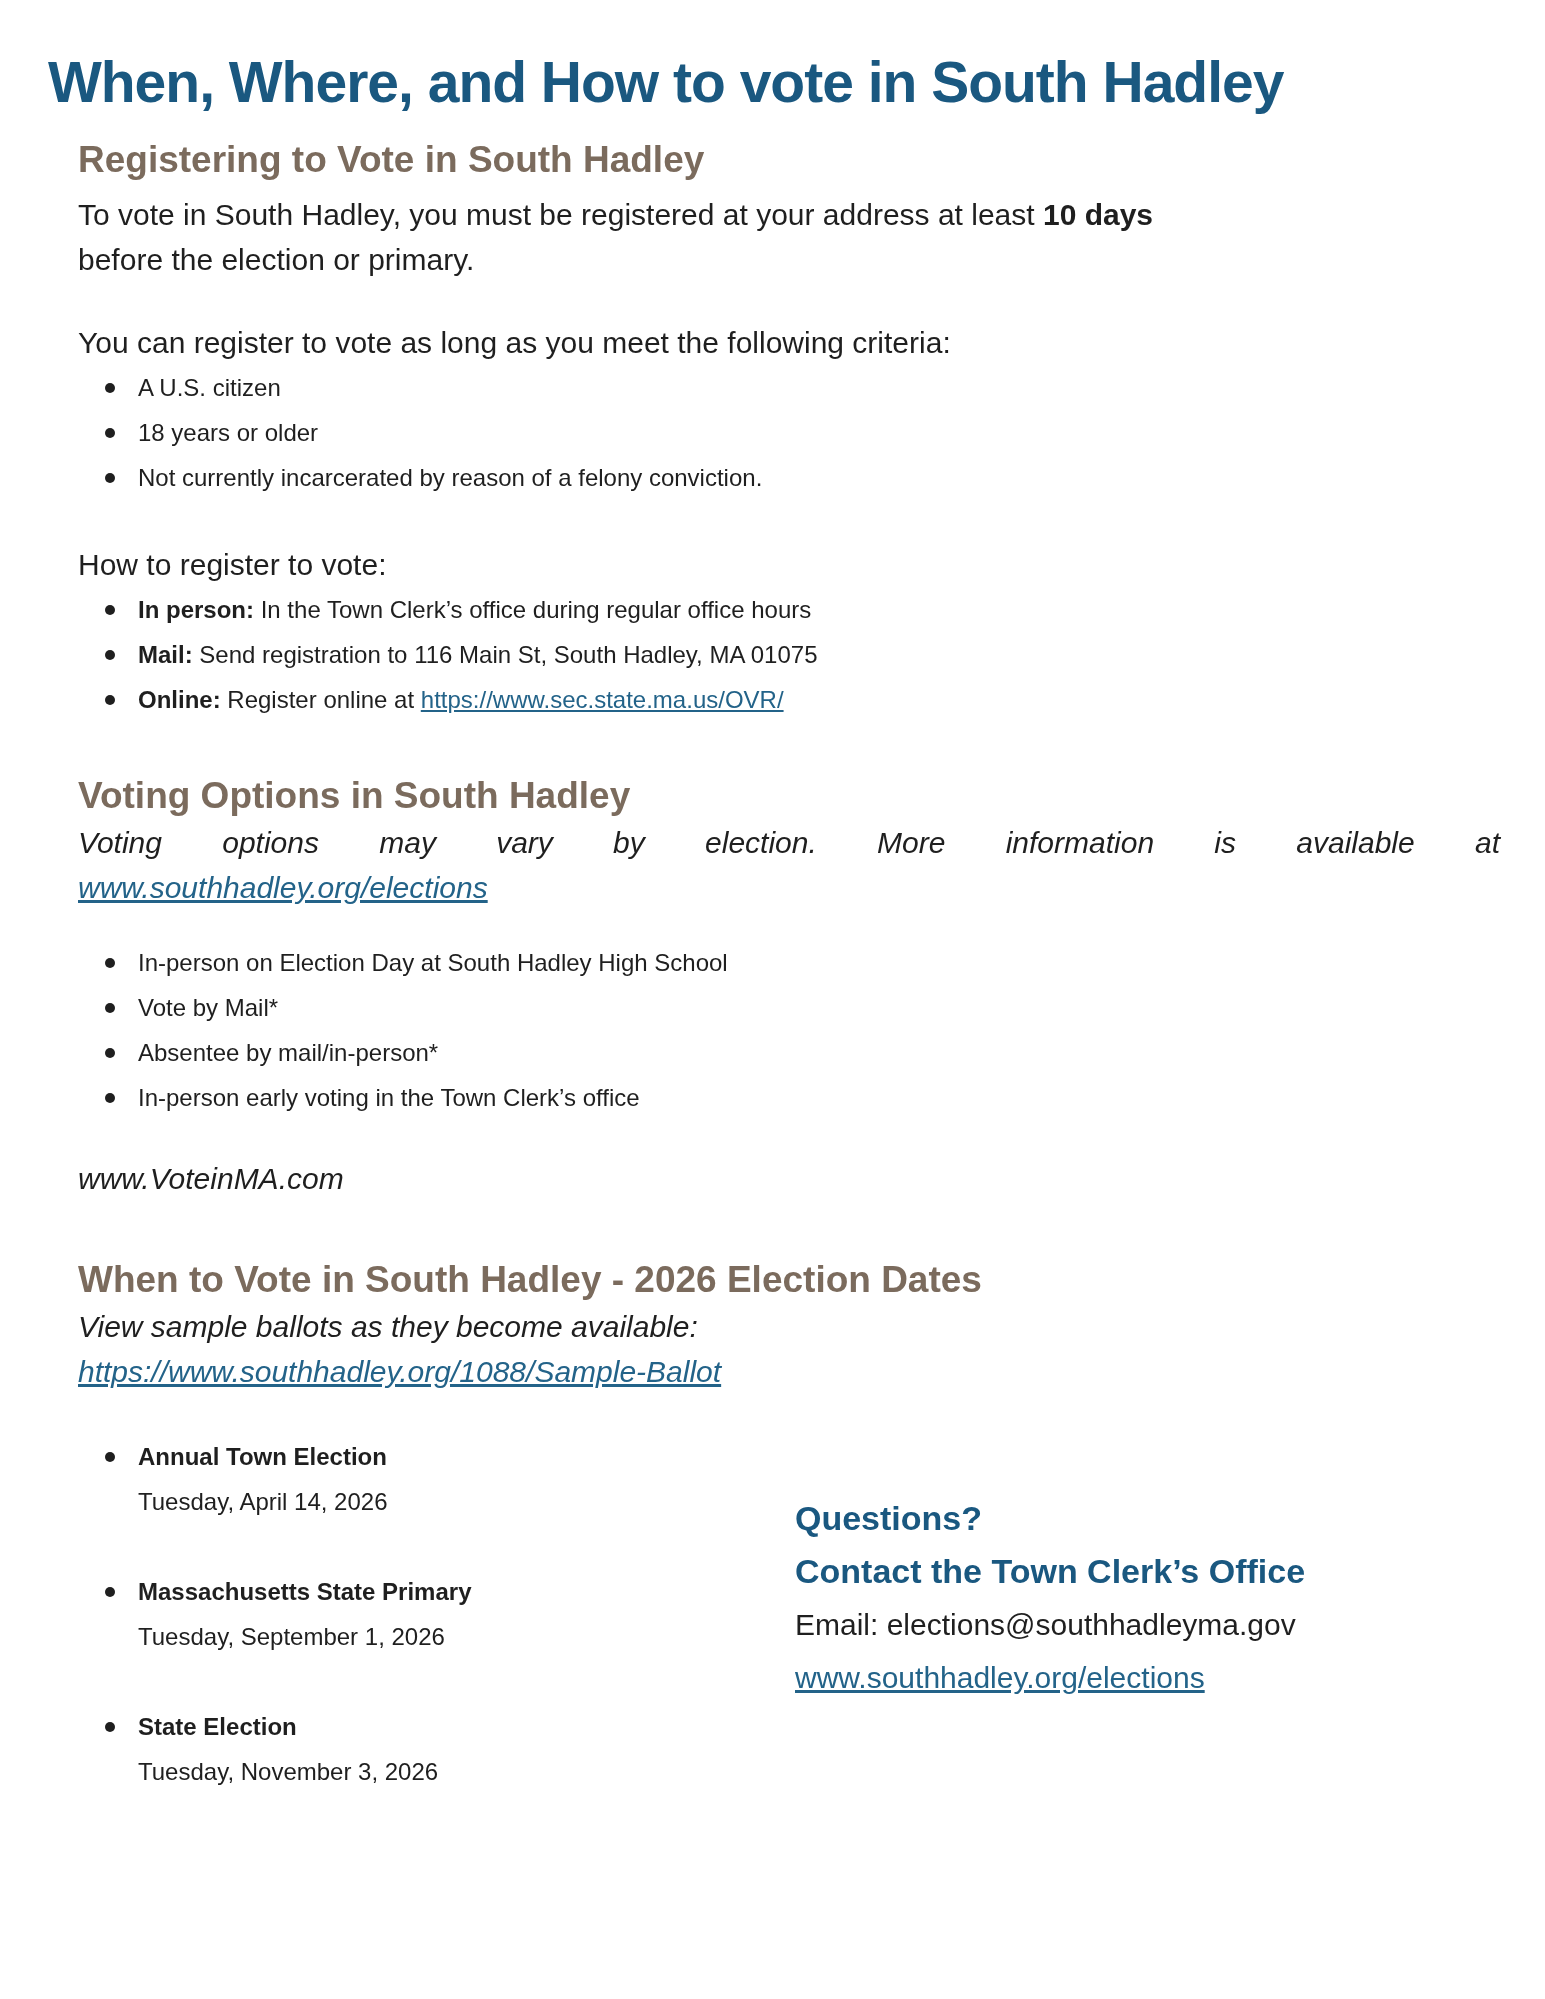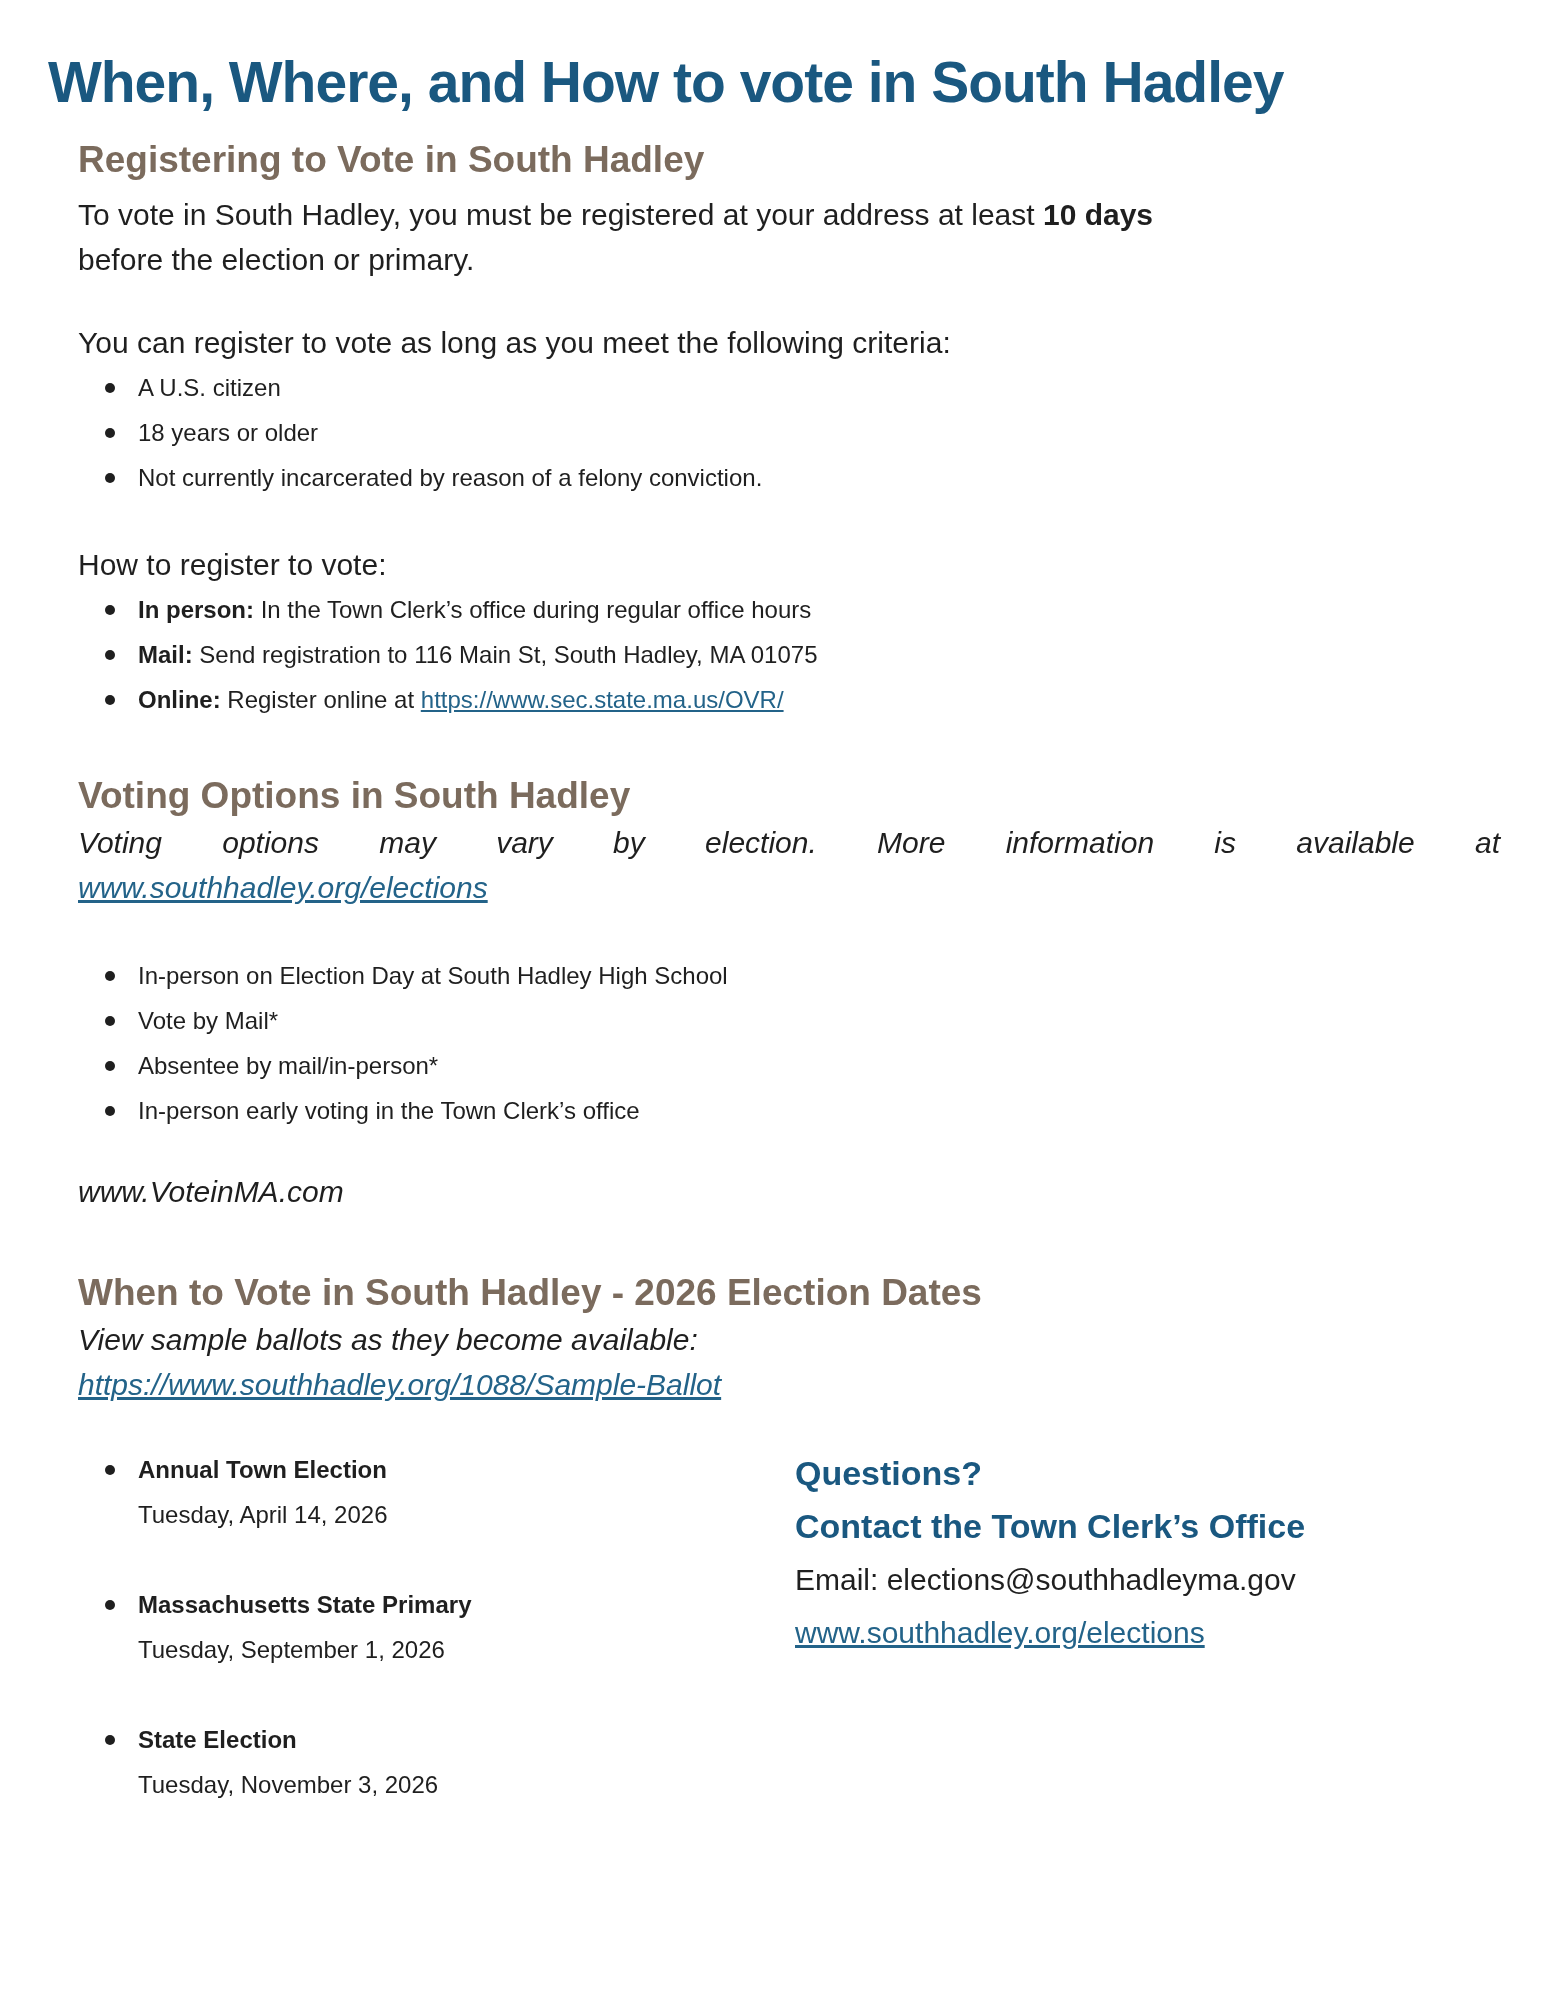--- a/index.html
+++ b/index.html
@@ -57,31 +57,31 @@
     height: 10px;
     border-radius: 50%;
     background: #1f1f1f;
   }
   .options-note {
     font-style: italic;
     text-align: justify;
     text-align-last: justify;
   }
   .italic { font-style: italic; }
-  .options-list { margin-top: 43px; }
+  .options-list { margin-top: 30px; }
   .mail-note { margin-top: 36px; }
   a { color: #236389; text-decoration: underline; }
   a.plain { font-style: normal; }
   .columns { display: flex; margin-top: 40px; }
   .col-left { width: 640px; flex-shrink: 0; }
   .col-right { margin-left: 77px; }
   .elections li { margin-bottom: 45px; }
   .elections .e-name { display: block; font-weight: 700; }
   .elections .e-date { display: block; }
-  .contact { }
+  .contact { margin-top: 58px; }
   .contact-heading {
     margin: 0;
     font-size: 34px;
     line-height: 53px;
     font-weight: 700;
     color: #1a5880;
   }
   .contact-line { font-size: 30px; line-height: 53px; }
   strong { font-weight: 700; }
 </style>

